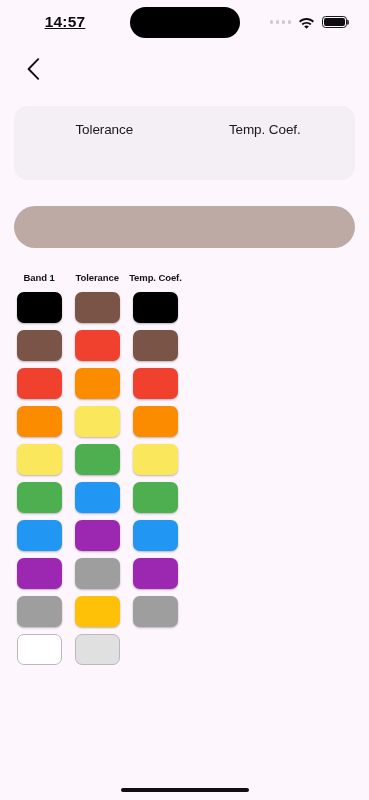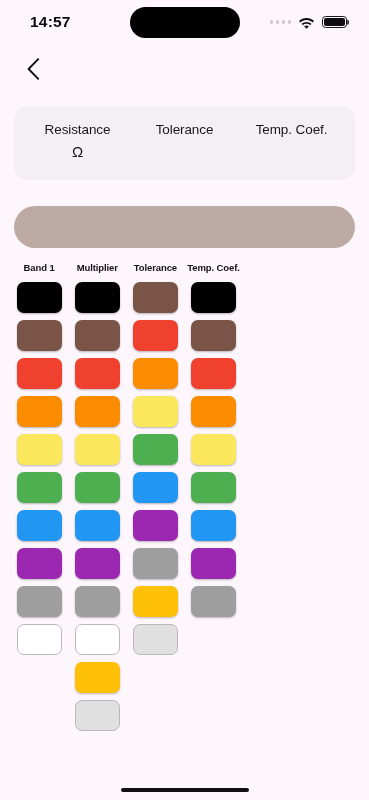--- a/index.html
+++ b/index.html
@@ -19,21 +19,23 @@
     align-items:center;
     position:relative;
     padding:0 22px;
   }
   .status-time{
     font-size:15.5px;
     font-weight:600;
     color:#0d0b0f;
     letter-spacing:.2px;
     width:70px;
+    text-align:center;
     margin-left:8px;
+    text-decoration:underline;
   }
   .dynamic-island{
     position:absolute;
     left:50%; top:7px;
     transform:translateX(-50%);
     width:110px; height:31px;
     background:#000;
     border-radius:18px;
   }
   .status-right{
@@ -136,21 +138,21 @@
     border-radius:21px;
     background:#bdaaa4;
     position:relative;
     display:flex;
     align-items:center;
     justify-content:space-evenly;
   }
 
   
   .grid-area{
-    margin-top:14px;
+    margin-top:24px;
     padding:0 12px;
   }
   .grid{
     display:grid;
     grid-template-columns:repeat(6,1fr);
     column-gap:4px;
   }
   .col{
     display:flex;
     flex-direction:column;
@@ -220,24 +222,20 @@
     <span>
       <svg width="13" height="22" viewBox="0 0 13 22">
         <path d="M11.2 1.2 1.6 11l9.6 9.8" fill="none" stroke="#120e14" stroke-width="1.9" stroke-linecap="round" stroke-linejoin="round"></path>
       </svg>
     </span>
   </button>
 </div>
 
 <div class="info-card">
   <div class="info-row">
-    <div class="info-col">
-      <div class="info-label">Resistance</div>
-      <div class="info-value">Ω</div>
-    </div>
     <div class="info-col">
       <div class="info-label">Tolerance</div>
       <div class="info-value"></div>
     </div>
     <div class="info-col">
       <div class="info-label">Temp. Coef.</div>
       <div class="info-value"></div>
     </div>
   </div>
 </div>
@@ -253,35 +251,20 @@
         <div class="swatch" style="background: rgb(0, 0, 0);"></div>
         <div class="swatch" style="background: rgb(122, 84, 70);"></div>
         <div class="swatch" style="background: rgb(240, 65, 47);"></div>
         <div class="swatch" style="background: rgb(251, 140, 0);"></div>
         <div class="swatch" style="background: rgb(250, 231, 92);"></div>
         <div class="swatch" style="background: rgb(78, 175, 80);"></div>
         <div class="swatch" style="background: rgb(33, 150, 243);"></div>
         <div class="swatch" style="background: rgb(156, 39, 176);"></div>
         <div class="swatch" style="background: rgb(158, 158, 158);"></div>
         <div class="swatch pale" style="background: rgb(255, 255, 255);"></div>
-      </div>
-      <div class="col">
-        <div class="col-header">Multiplier</div>
-        <div class="swatch" style="background: rgb(0, 0, 0);"></div>
-        <div class="swatch" style="background: rgb(122, 84, 70);"></div>
-        <div class="swatch" style="background: rgb(240, 65, 47);"></div>
-        <div class="swatch" style="background: rgb(251, 140, 0);"></div>
-        <div class="swatch" style="background: rgb(250, 231, 92);"></div>
-        <div class="swatch" style="background: rgb(78, 175, 80);"></div>
-        <div class="swatch" style="background: rgb(33, 150, 243);"></div>
-        <div class="swatch" style="background: rgb(156, 39, 176);"></div>
-        <div class="swatch" style="background: rgb(158, 158, 158);"></div>
-        <div class="swatch pale" style="background: rgb(255, 255, 255);"></div>
-        <div class="swatch" style="background: rgb(255, 193, 7);"></div>
-        <div class="swatch pale" style="background: rgb(224, 224, 224);"></div>
       </div>
       <div class="col">
         <div class="col-header">Tolerance</div>
         <div class="swatch" style="background: rgb(122, 84, 70);"></div>
         <div class="swatch" style="background: rgb(240, 65, 47);"></div>
         <div class="swatch" style="background: rgb(251, 140, 0);"></div>
         <div class="swatch" style="background: rgb(250, 231, 92);"></div>
         <div class="swatch" style="background: rgb(78, 175, 80);"></div>
         <div class="swatch" style="background: rgb(33, 150, 243);"></div>
         <div class="swatch" style="background: rgb(156, 39, 176);"></div>

